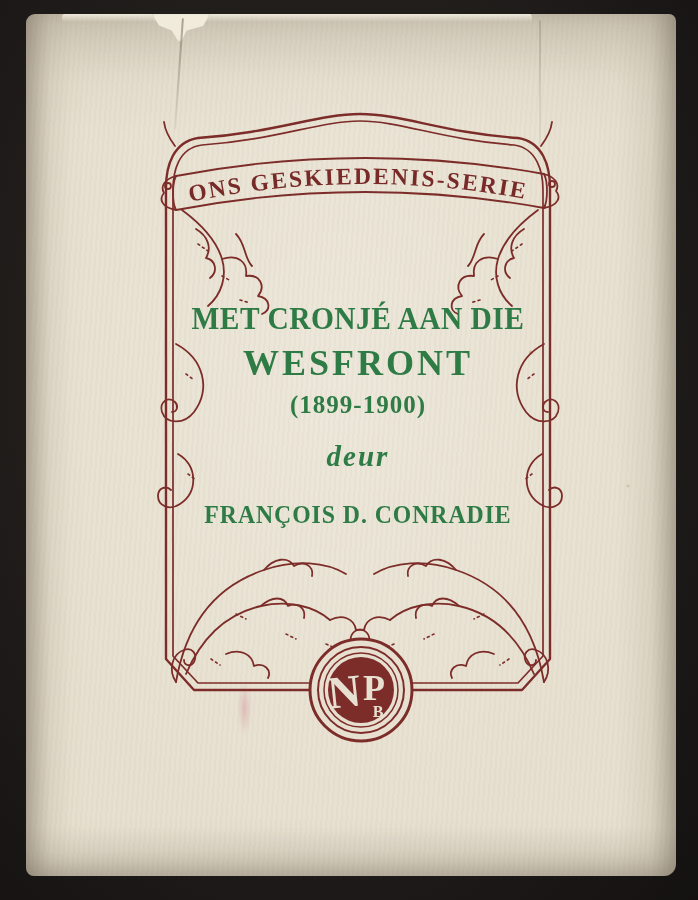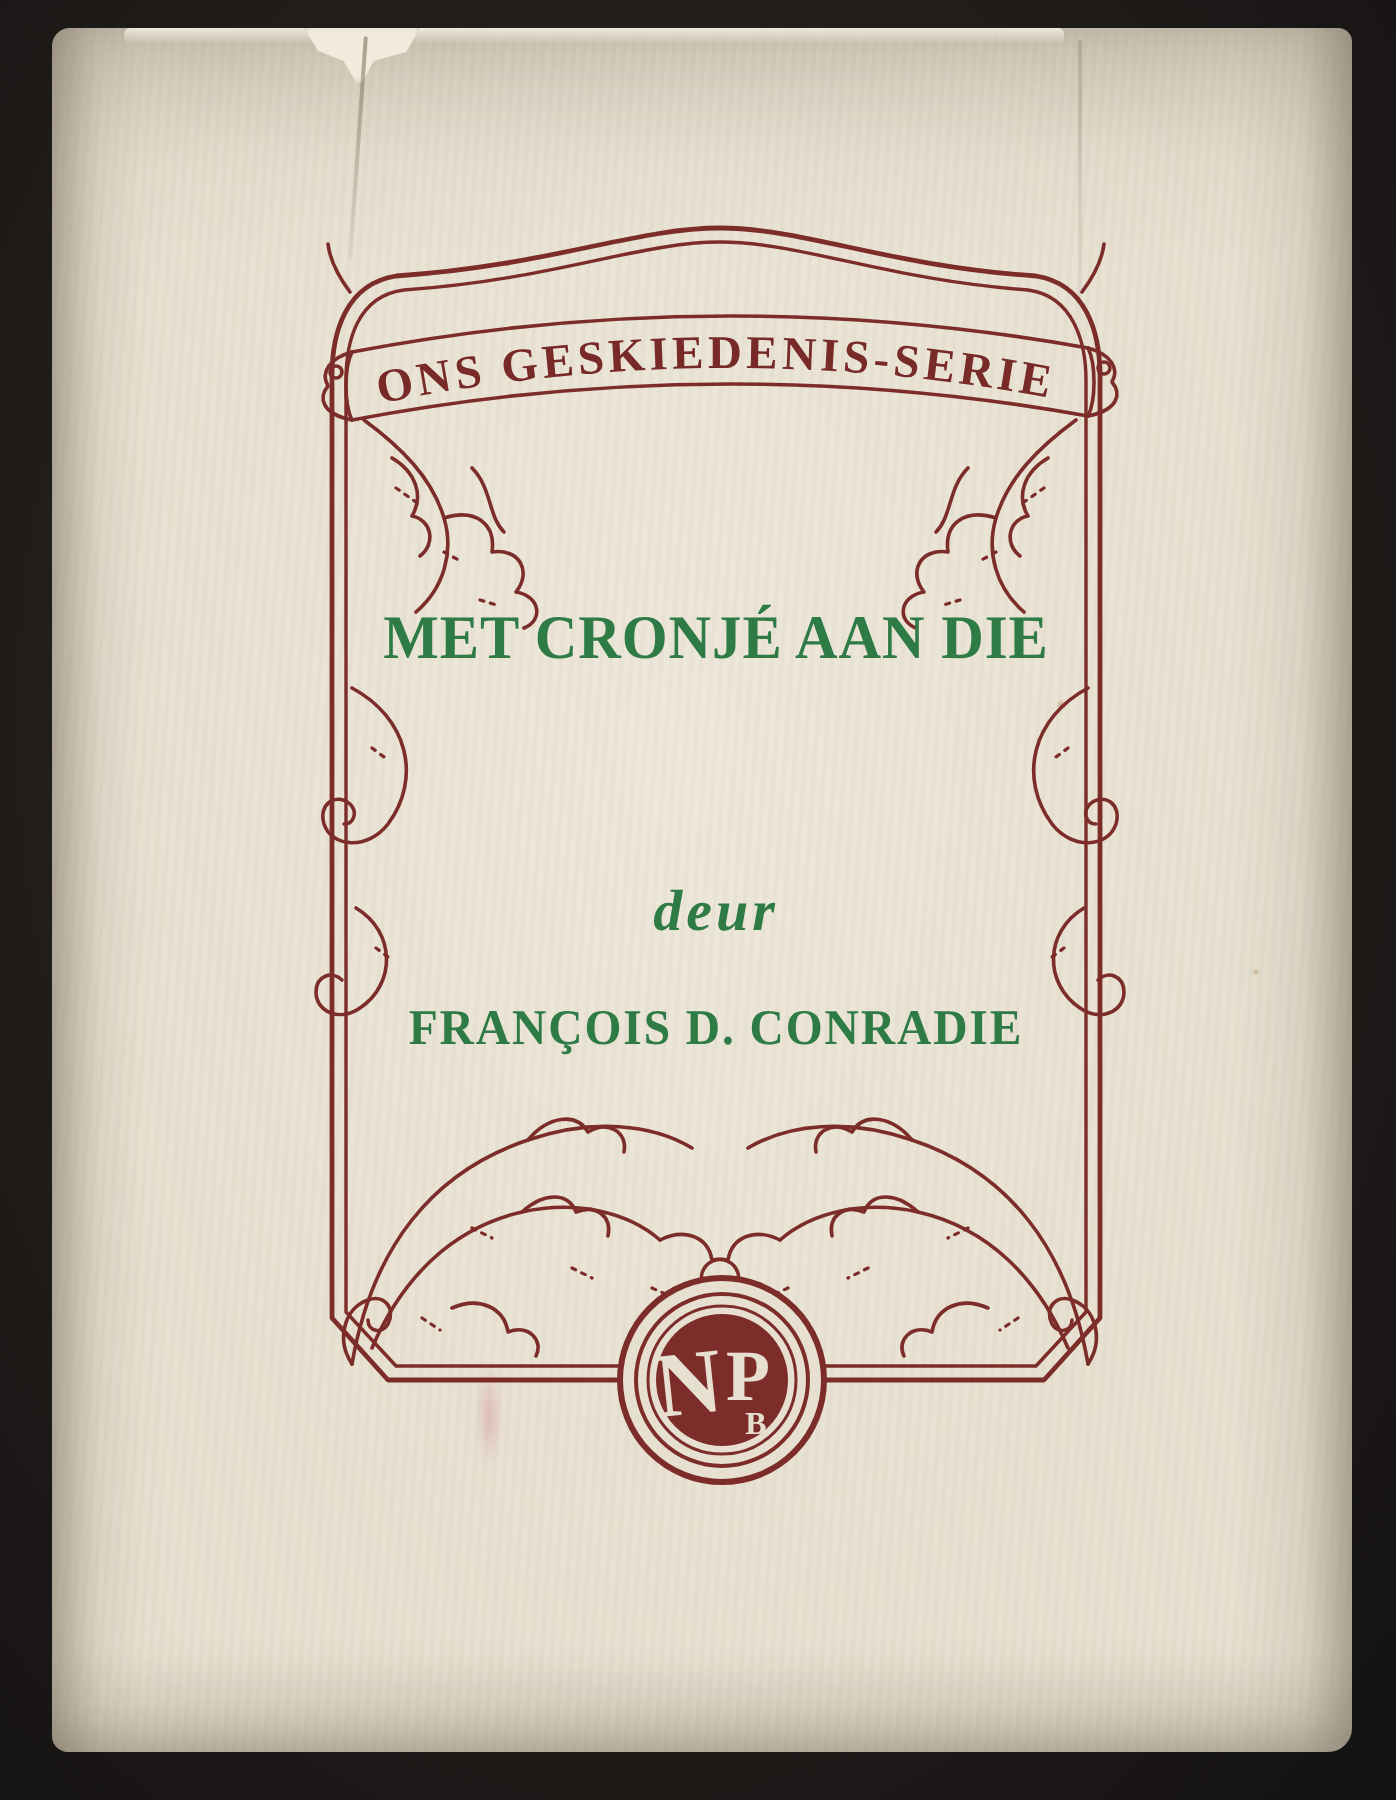--- a/index.html
+++ b/index.html
@@ -146,16 +146,18 @@
       <circle cx="335" cy="676" r="37" fill="none" stroke="var(--line)" stroke-width="1.5"></circle>
       <circle cx="335" cy="676" r="33" fill="var(--line)"></circle>
       <text class="mono-letter" x="318" y="693" font-size="46" text-anchor="middle" transform="rotate(-6 318 676)">N</text>
       <text class="mono-letter" x="348" y="686" font-size="36" text-anchor="middle">P</text>
       <text class="mono-letter" x="352" y="703" font-size="16" text-anchor="middle">B</text>
     </g>
   </svg>
 
   <div class="cover-text">
     <div class="title1">MET CRONJÉ AAN DIE</div>
+    <div class="title2">WESFRONT</div>
+    <div class="years">(1899-1900)</div>
     <div class="byline">deur</div>
     <div class="author">FRANÇOIS D. CONRADIE</div>
   </div>
 </div>
 
 </body></html>

